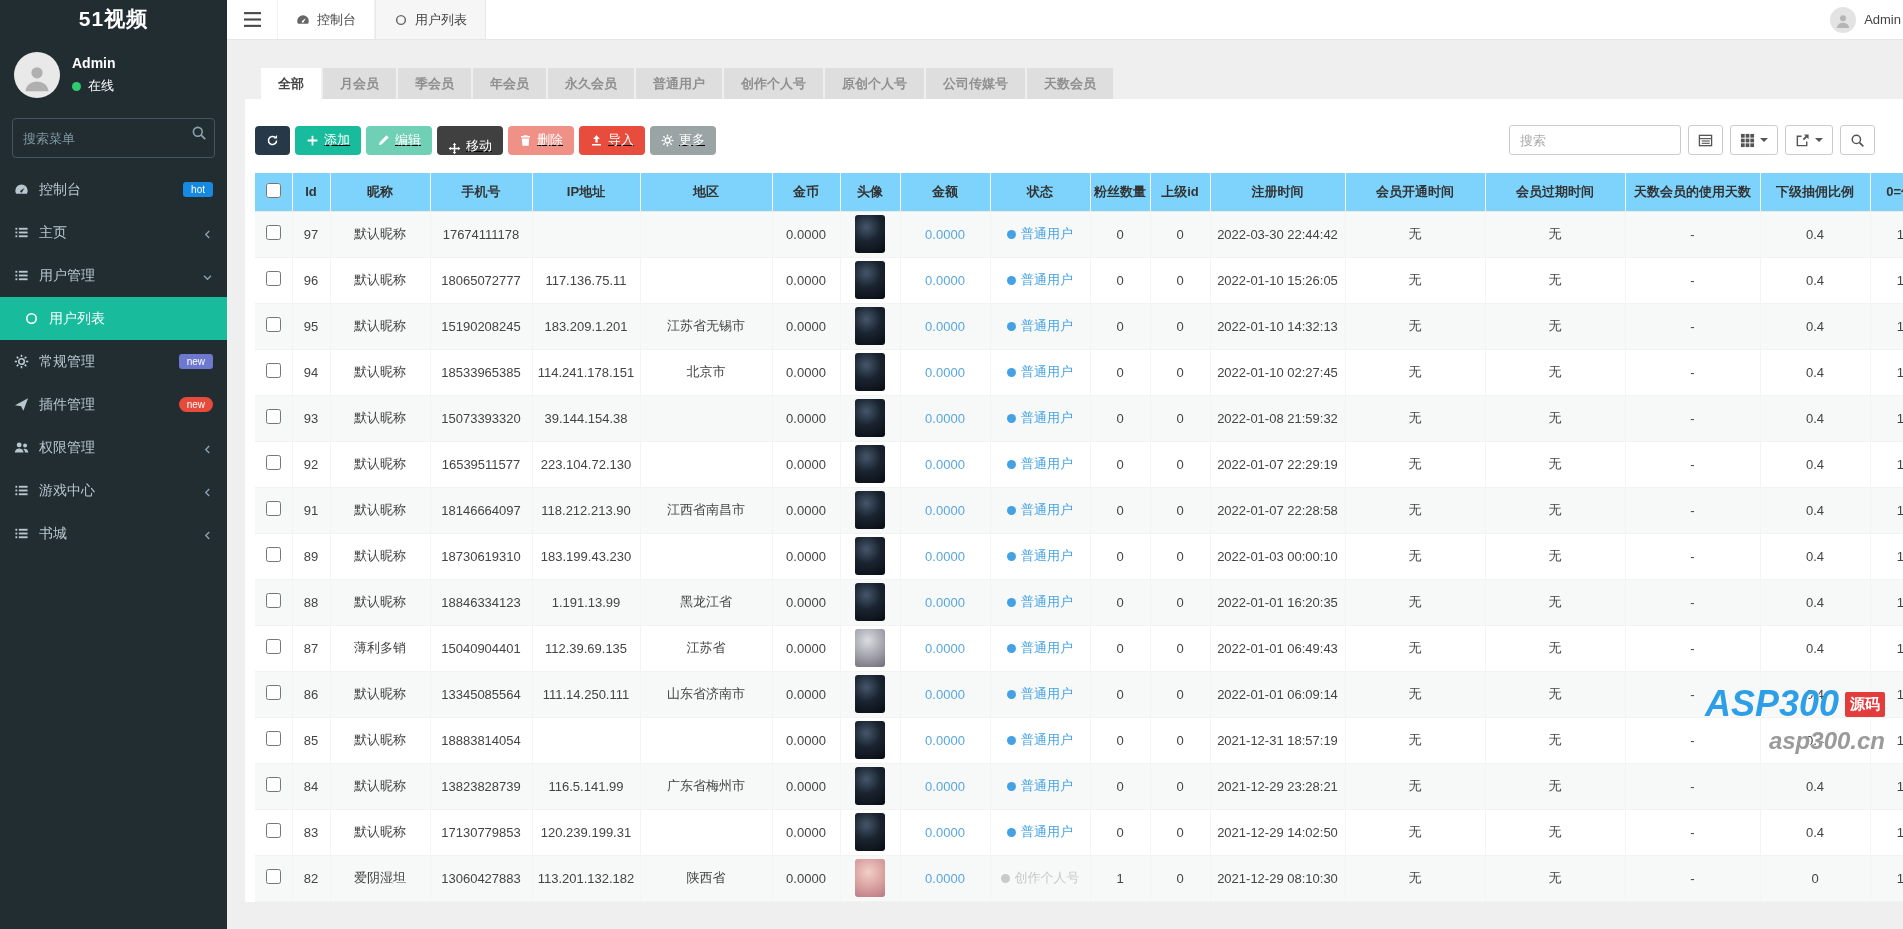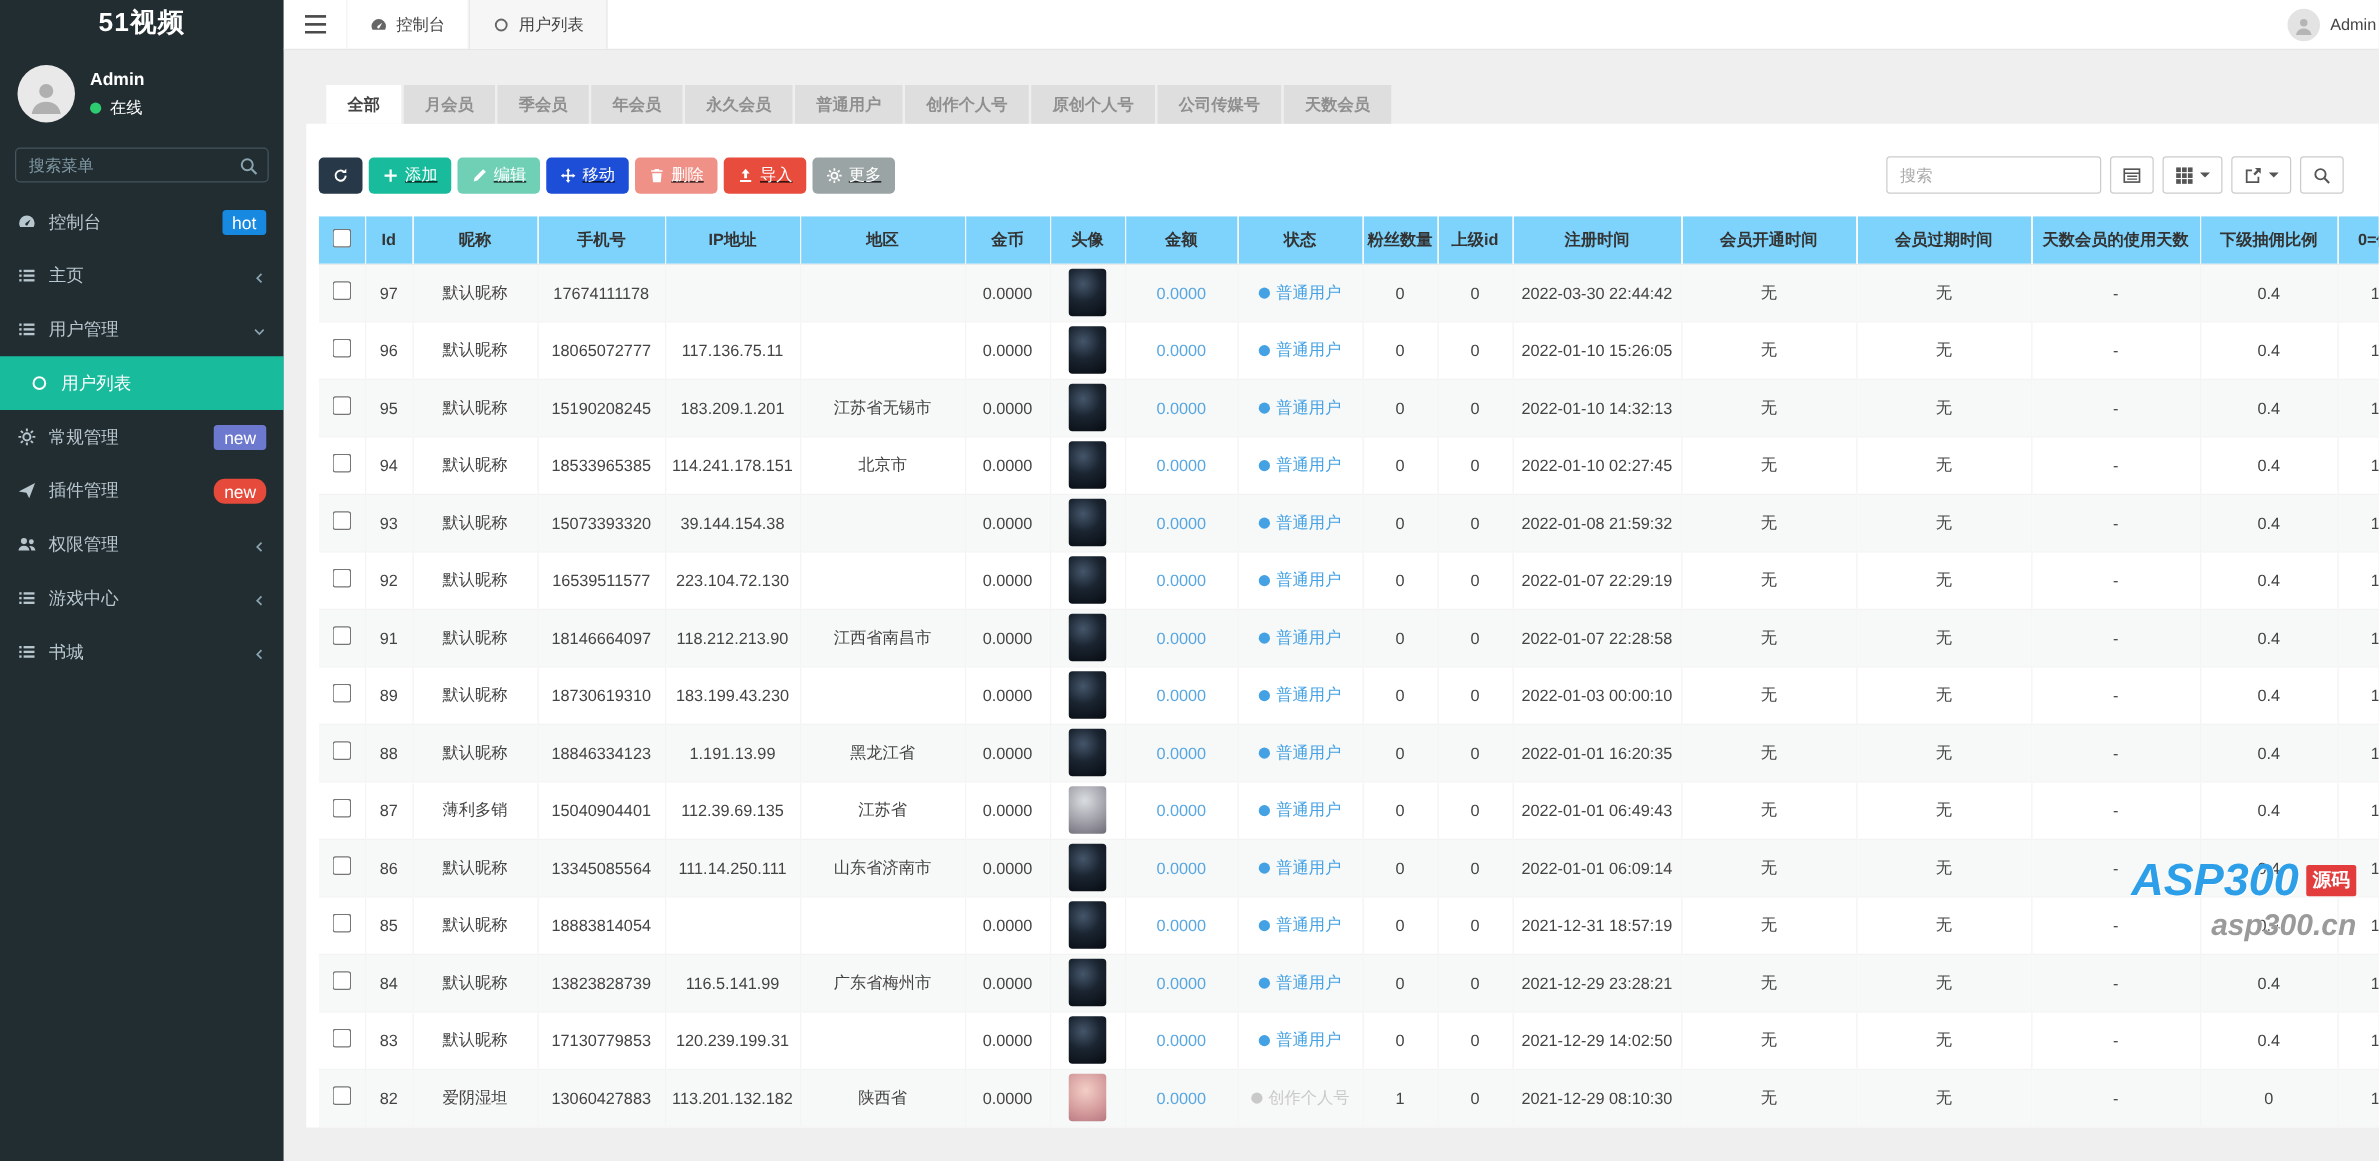--- a/index.html
+++ b/index.html
@@ -10,30 +10,30 @@
   .sidebar { position:absolute; left:0; top:0; width:227px; height:929px; background:#222d32; color:#b8c7ce; }
   .logo { height:38px; line-height:38px; text-align:center; color:#fff; font-size:21px; font-weight:bold; letter-spacing:1px; }
   .user-panel { display:flex; align-items:center; padding:14px 12px 12px 14px; }
   .avatar-lg { width:46px; height:46px; border-radius:50%; background:#e9e9e9; color:#b0b0b0; display:flex; align-items:center; justify-content:center; overflow:hidden; flex:0 0 46px; }
   .avatar-lg svg { width:30px; height:30px; margin-top:6px; }
   .user-info { margin-left:12px; }
   .user-name { color:#fff; font-weight:bold; font-size:14px; margin-bottom:6px; }
   .user-status { font-size:13px; color:#fff; display:flex; align-items:center; }
   .dot { width:9px; height:9px; border-radius:50%; background:#2ecc71; display:inline-block; margin-right:7px; }
   .side-search { position:relative; margin:8px 12px 10px 12px; }
-  .side-search input { width:100%; height:28px; background:#222d32; border:1px solid #44555e; border-radius:4px; color:#b8c7ce; font-size:13px; padding:0 14px 0 10px; outline:none; }
+  .side-search input { width:100%; height:40px; background:#222d32; border:1px solid #44555e; border-radius:4px; color:#b8c7ce; font-size:13px; padding:0 14px 0 10px; outline:none; }
   .side-search input::placeholder { color:#7f97a1; }
   .side-search .sicon { position:absolute; right:8px; top:7px; width:16px; height:16px; color:#8aa4af; }
   .menu { margin-top:8px; }
   .menu-item { position:relative; height:43px; display:flex; align-items:center; padding:0 14px; font-size:14px; color:#b8c7ce; cursor:pointer; }
   .menu-item .micon { width:15px; height:15px; margin-right:10px; flex:0 0 15px; color:#b8c7ce; }
   .menu-item.active { background:#18bc9c; color:#fff; }
   .menu-item.active .micon { color:#fff; }
   .menu-item .chev { margin-left:auto; width:11px; height:11px; color:#8aa4af; }
-  .badge { margin-left:auto; font-size:14px; color:#fff; padding:2px 8px; border-radius:3px; }
+  .badge { margin-left:auto; font-size:10px; color:#fff; padding:2px 8px; border-radius:3px; }
   .badge.pill { border-radius:9px; }
 
   
   .main { position:absolute; left:227px; top:0; width:1676px; height:929px; }
   .navbar { height:40px; background:#fff; border-bottom:1px solid #e6e6e6; display:flex; align-items:stretch; }
   .hamburger { width:50px; display:flex; align-items:center; justify-content:center; color:#4a4a4a; cursor:pointer; }
   .hamburger svg { width:17px; height:15px; }
   .nav-tabs { display:flex; align-items:stretch; }
   .nav-tab { display:flex; align-items:center; padding:0 18px; font-size:13px; color:#444; border-left:1px solid #f3f3f3; border-right:1px solid #f3f3f3; cursor:pointer; }
   .nav-tab .ticon { width:14px; height:14px; margin-right:7px; color:#666; }
@@ -297,21 +297,21 @@
                     <path fill="currentColor" d="M6.9 2h2.2v4.9H14v2.2H9.1V14H6.9V9.1H2V6.9h4.9z"></path>
                   </svg></span>
                 <span>添加</span>
               </button>
               <button class="tbtn" style="background: rgb(111, 208, 182); justify-content: center;">
                 <span class="bicon"><svg viewBox="0 0 16 16">
                     <path fill="currentColor" d="m11.7 1.6 2.7 2.7-8.4 8.4-3.6 1 .9-3.7 8.4-8.4z"></path>
                   </svg></span>
                 <span>编辑</span>
               </button>
-              <button class="tbtn" style="background: #1d4ed8;">
+              <button class="tbtn" style="background: #404040; align-items: flex-end;">
                 <span class="bicon"><svg viewBox="0 0 16 16">
                     <path fill="currentColor" d="M8 .8 10.2 3.6H8.9v3.5h3.5V5.8L15.2 8l-2.8 2.2V8.9H8.9v3.5h1.3L8 15.2 5.8 12.4h1.3V8.9H3.6v1.3L.8 8l2.8-2.2v1.3h3.5V3.6H5.8z"></path>
                   </svg></span>
                 <span>移动</span>
               </button>
               <button class="tbtn" style="background: rgb(239, 145, 135);">
                 <span class="bicon"><svg viewBox="0 0 16 16">
                     <path fill="currentColor" d="M6 1.5h4l.6 1.1h3v1.6H2.4V2.6h3L6 1.5zM3.4 5.6h9.2l-.8 9H4.2z"></path>
                   </svg></span>
                 <span>删除</span>

